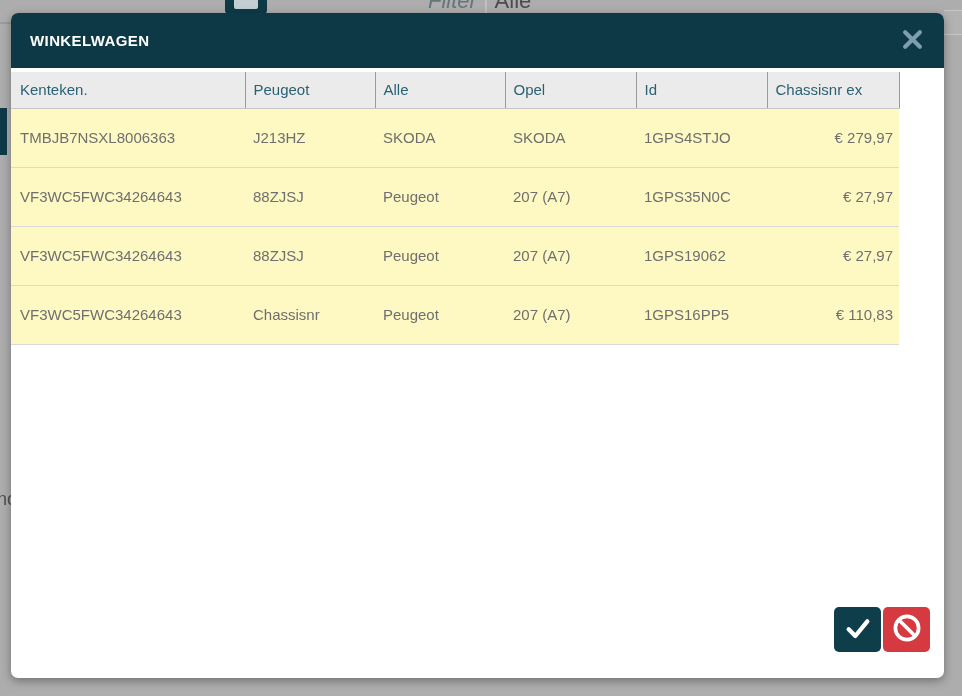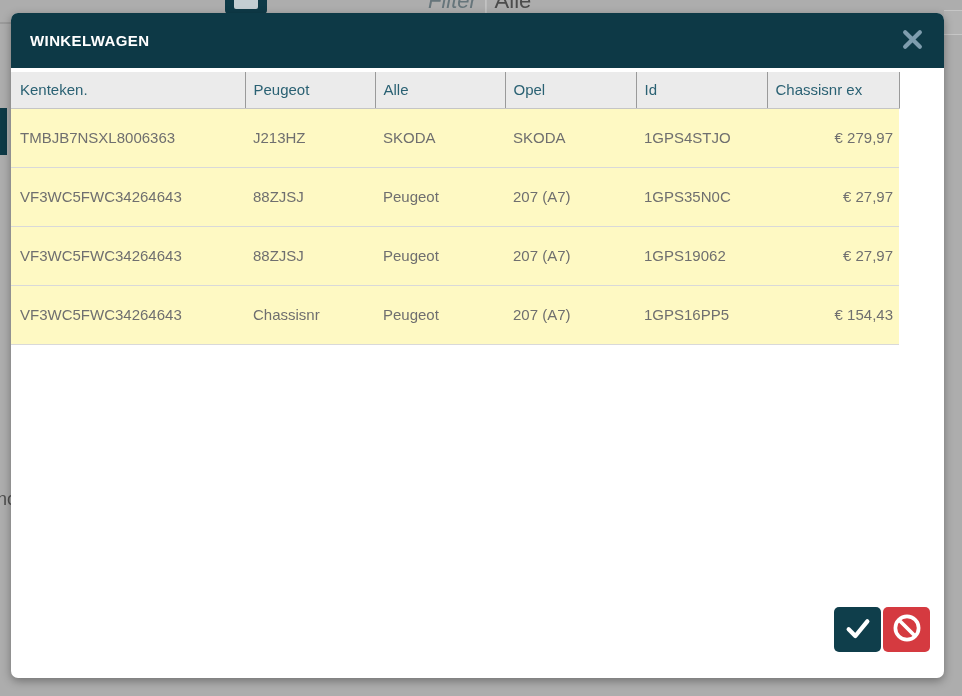--- a/index.html
+++ b/index.html
@@ -156,21 +156,21 @@
     <td>207 (A7)</td>
     <td>1GPS19062</td>
     <td class="num">€ 27,97</td>
   </tr>
             <tr>
     <td>VF3WC5FWC34264643</td>
     <td>Chassisnr</td>
     <td>Peugeot</td>
     <td>207 (A7)</td>
     <td>1GPS16PP5</td>
-    <td class="num">€ 154,43</td>
+    <td class="num">€ 110,83</td>
   </tr>
           </tbody>
       </table>
     </div>
 
     <div class="footer-buttons">
       <button class="btn confirm">
         <span>
           <svg width="32" height="32" viewBox="0 0 24 24">
             <polyline points="5,13 10,18 19,7" fill="none" stroke="#ffffff" stroke-width="3.2" stroke-linecap="round" stroke-linejoin="round"></polyline>

